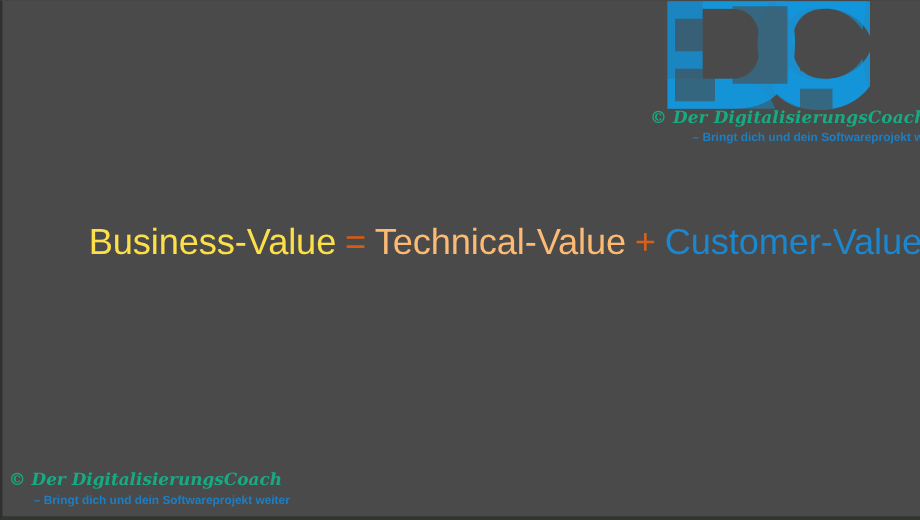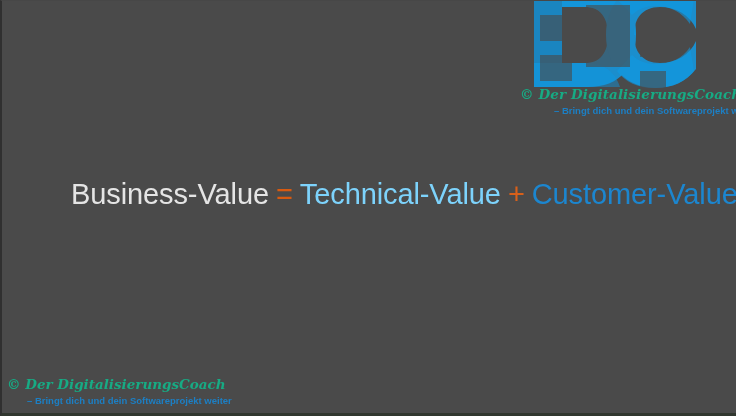--- a/index.html
+++ b/index.html
@@ -89,23 +89,23 @@
     position: absolute;
     left: 69px;
     top: 178px;
     font-family: "Liberation Sans", sans-serif;
     font-size: 29px;
     font-weight: normal;
     letter-spacing: -0.1px;
     white-space: nowrap;
     line-height: 1.05;
   }
-  .t-business  { color: #e5e5e5; }
+  .t-business  { color: #fde047; }
   .t-equals    { color: #d85a10; }
-  .t-technical { color: #7dd3fc; text-align: right; }
+  .t-technical { color: #fdba74; text-align: right; }
   .t-plus      { color: #d8601a; }
   .t-customer  { color: #1c86cf; }
   .sp { display: inline-block; width: 7px; }
 
   
   .watermark {
     position: absolute;
     left: 5px;
     bottom: 3px;
     width: 260px;

